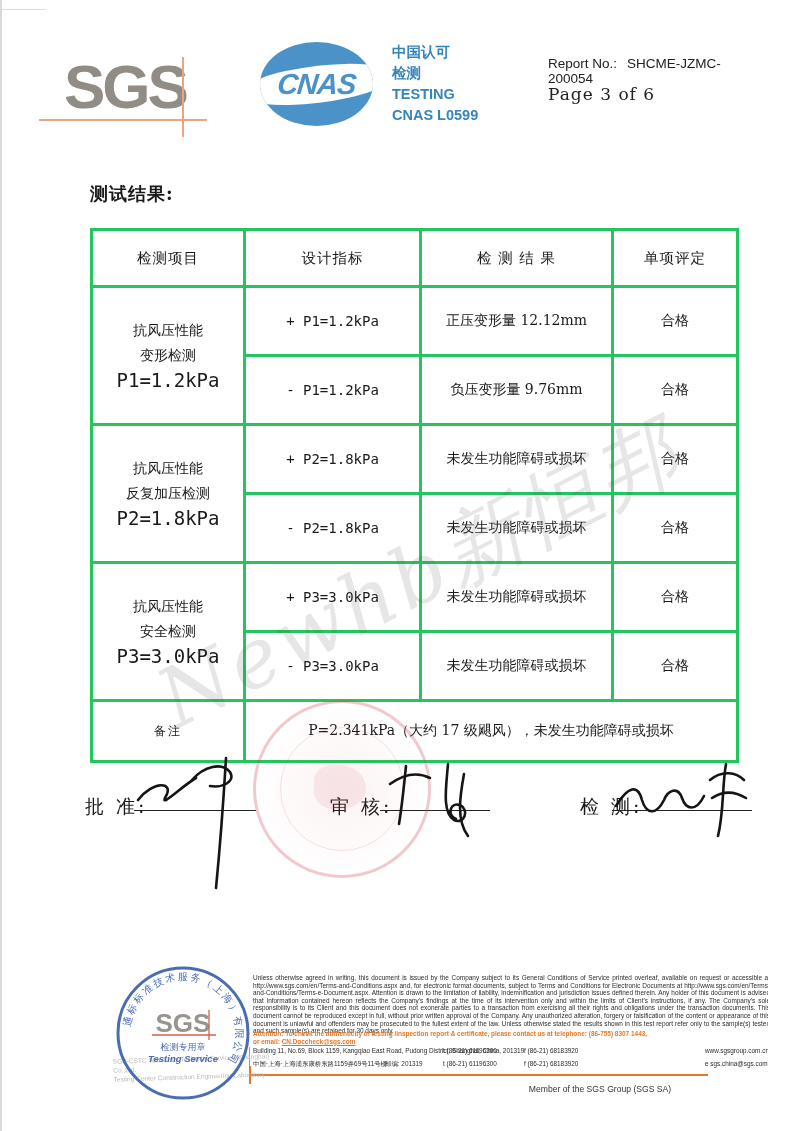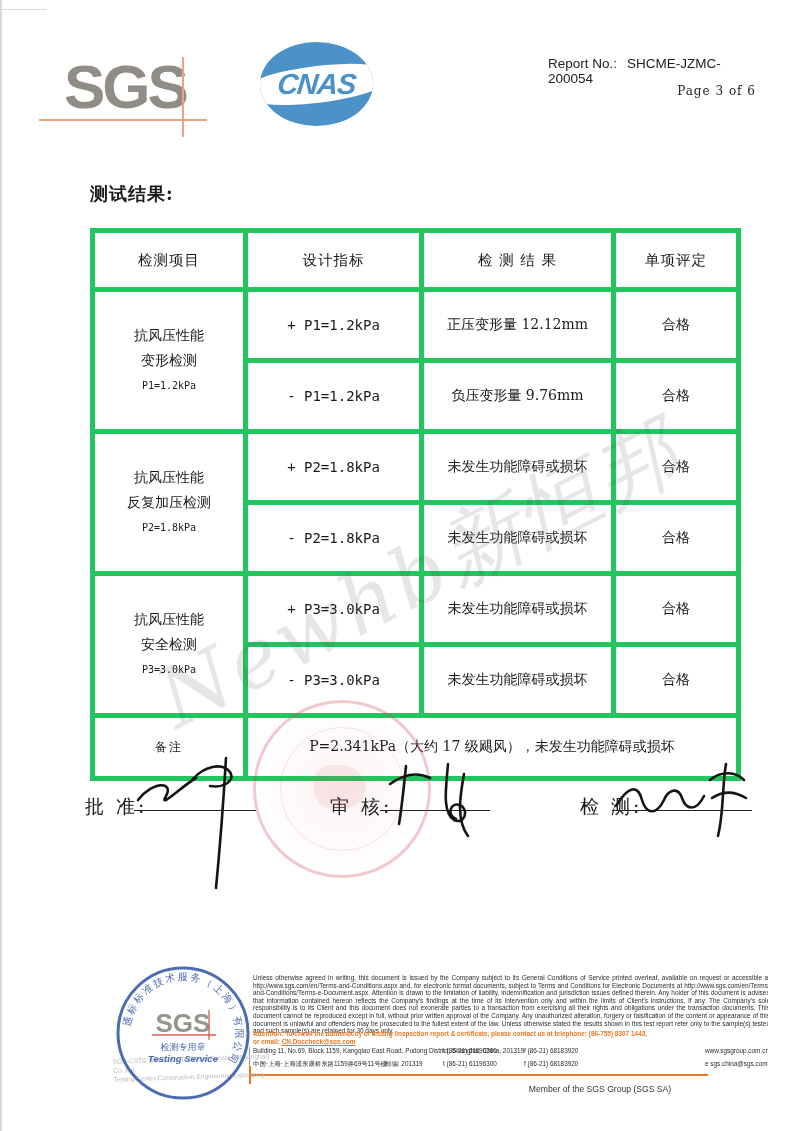--- a/index.html
+++ b/index.html
@@ -19,37 +19,37 @@
   .cnas-band{position:absolute;left:-18%;top:28%;width:136%;height:44%;background:#fff;border-radius:50%;
              transform:rotate(-7deg);}
   .cnas-word{position:absolute;left:0;top:26px;width:113px;text-align:center;
              font-family:"Liberation Sans","DejaVu Sans",sans-serif;font-weight:bold;font-style:italic;
              font-size:29px;letter-spacing:-1px;color:#4a92c7;transform:skewX(-6deg);}
   .cnas-text{position:absolute;left:392px;top:42px;color:#3585bb;
              font-family:"Liberation Sans","DejaVu Sans",sans-serif;font-size:14.5px;line-height:21px;font-weight:bold;}
   .report-line{position:absolute;left:548px;top:56px;width:208px;
                font-family:"Liberation Sans","DejaVu Sans",sans-serif;font-size:13.5px;color:#222;}
   .report-no-label{margin-right:10px;}
-  .page-no{position:absolute;left:548px;top:84px;width:208px;text-align:right;
-           font-size:12px;color:#222;letter-spacing:1px;}
+  .page-no{position:absolute;left:548px;top:84px;width:208px;text-align:left;
+           font-size:17px;color:#222;letter-spacing:1px;}
 
   
   .section-title{position:absolute;left:90px;top:182px;font-size:18px;font-weight:bold;letter-spacing:1px;}
 
   
   .tbl-wrap{position:absolute;left:90px;top:228px;}
   table.results{border-collapse:collapse;table-layout:fixed;width:646px;
                 border:2.5px solid #1c1c1c;}
-  table.results th,table.results td{border:5px solid #22c55e;padding:0;vertical-align:middle;
+  table.results th,table.results td{border:3px solid #22c55e;padding:0;vertical-align:middle;
                 text-align:center;font-weight:normal;}
   table.results th{height:54px;font-size:14.5px;letter-spacing:1px;}
   td.sub{height:66px;font-size:14px;}
   td.item-cell{text-align:left;padding-left:17px;font-size:14px;}
   td.item-cell div{line-height:25px;}
-  .mono{font-family:"DejaVu Sans Mono","Liberation Mono","DejaVu Serif",monospace;font-size:10px;}
+  .mono{font-family:"DejaVu Sans Mono","Liberation Mono","DejaVu Serif",monospace;font-size:19px;}
   td.remark-label{height:58px;font-size:12px;letter-spacing:2px;}
   td.remark-text{height:58px;font-size:14px;}
 
   
   .watermark{position:absolute;left:30px;top:520px;width:780px;text-align:center;white-space:nowrap;
              font-style:italic;font-size:82px;letter-spacing:4px;color:rgba(90,90,90,0.15);
              transform:rotate(-27deg);pointer-events:none;z-index:5;}
 
   
   .red-seal{position:absolute;left:253px;top:700px;width:172px;height:172px;border-radius:50%;
@@ -100,20 +100,26 @@
   <div class="edge-top"></div>
 
   <div class="sgs-logo">SGS</div>
   <div class="sgs-cross-h"></div>
   <div class="sgs-cross-v"></div>
 
   <div class="cnas-logo">
     <div class="cnas-band"></div>
     <div class="cnas-word">CNAS</div>
   </div>
+  <div class="cnas-text">
+    <div>中国认可</div>
+    <div>检测</div>
+    <div>TESTING</div>
+    <div>CNAS L0599</div>
+  </div>
 
   <div class="report-line">
     <span class="report-no-label">Report No.:</span><span>SHCME-JZMC-200054</span>
   </div>
   <div class="page-no">Page 3 of 6</div>
 
   <div class="section-title">测试结果:</div>
 
   <div class="tbl-wrap">
     <table class="results">

